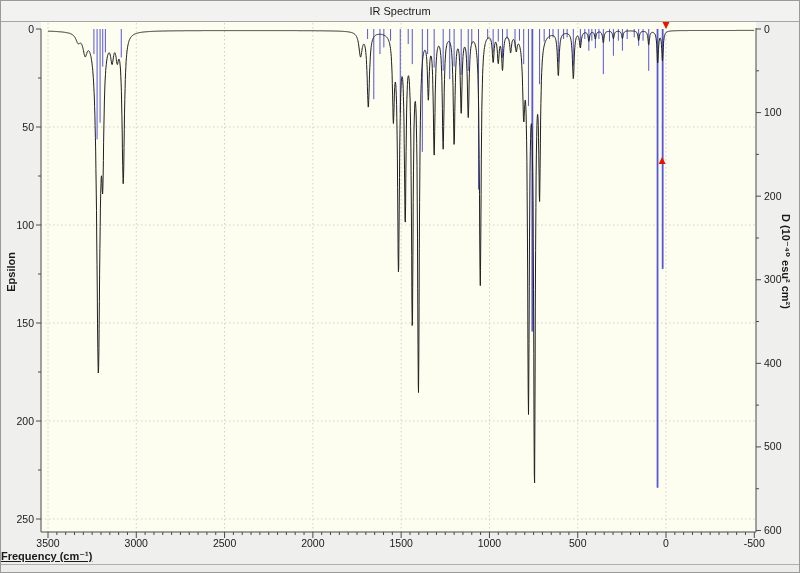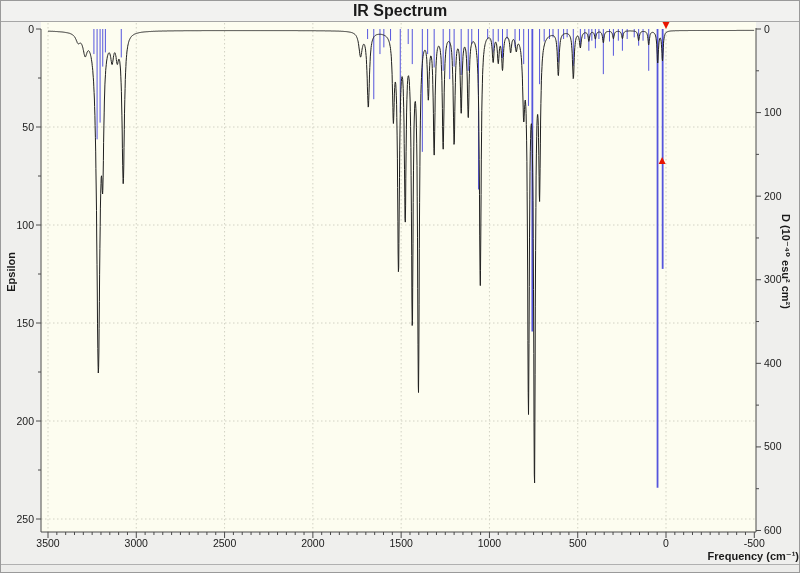--- a/index.html
+++ b/index.html
@@ -1,28 +1,28 @@
 <!DOCTYPE html>
 <html><head>
 <meta charset="utf-8">
 <style>
   html,body{margin:0;padding:0;}
   body{font-family:"Liberation Sans","DejaVu Sans",sans-serif;background:#d8d8d8;}
   .window{position:relative;width:800px;height:573px;background:#efefed;border:1px solid #9a9a9a;box-sizing:border-box;overflow:hidden;}
   .titlebar{position:absolute;left:0;top:0;width:100%;height:20px;background:#f2f2f0;border-bottom:1px solid #a6a6a6;text-align:center;}
-  .titlebar span{font-size:16px;font-weight:bold;color:#1a1a1a;line-height:20px;}
+  .titlebar span{font-size:11px;font-weight:normal;color:#1a1a1a;line-height:20px;}
   .bottombar{position:absolute;left:0;bottom:0;width:100%;height:7px;background:#ececea;border-top:1px solid #b0b0b0;}
   svg{position:absolute;left:0;top:0;}
   svg text{font-family:"Liberation Sans","DejaVu Sans",sans-serif;font-size:10.5px;fill:#1a1a1a;}
   .grid{stroke:#d2d2c4;stroke-width:1;stroke-dasharray:1.5 2.5;}
   .axis{stroke:#4a4a4a;stroke-width:1;fill:none;}
   .ylab{position:absolute;font-size:11px;font-weight:bold;color:#1a1a1a;white-space:nowrap;}
   .ylab-left{writing-mode:vertical-rl;transform:rotate(180deg);left:4px;top:251px;}
   .ylab-right{writing-mode:vertical-rl;left:779px;top:213px;}
-  .xlab{position:absolute;left:0;top:549px;width:100%;text-align:right;font-size:11px;font-weight:bold;color:#1a1a1a;}
+  .xlab{position:absolute;left:0;top:549px;width:100%;text-align:left;font-size:11px;font-weight:bold;color:#1a1a1a;text-decoration:underline;}
 </style>
 </head>
 <body>
 
 <div class="window">
   <div class="titlebar">
     <span>IR Spectrum</span>
   </div>
 
   <svg id="plot" width="800" height="573" viewBox="0 0 800 573">

